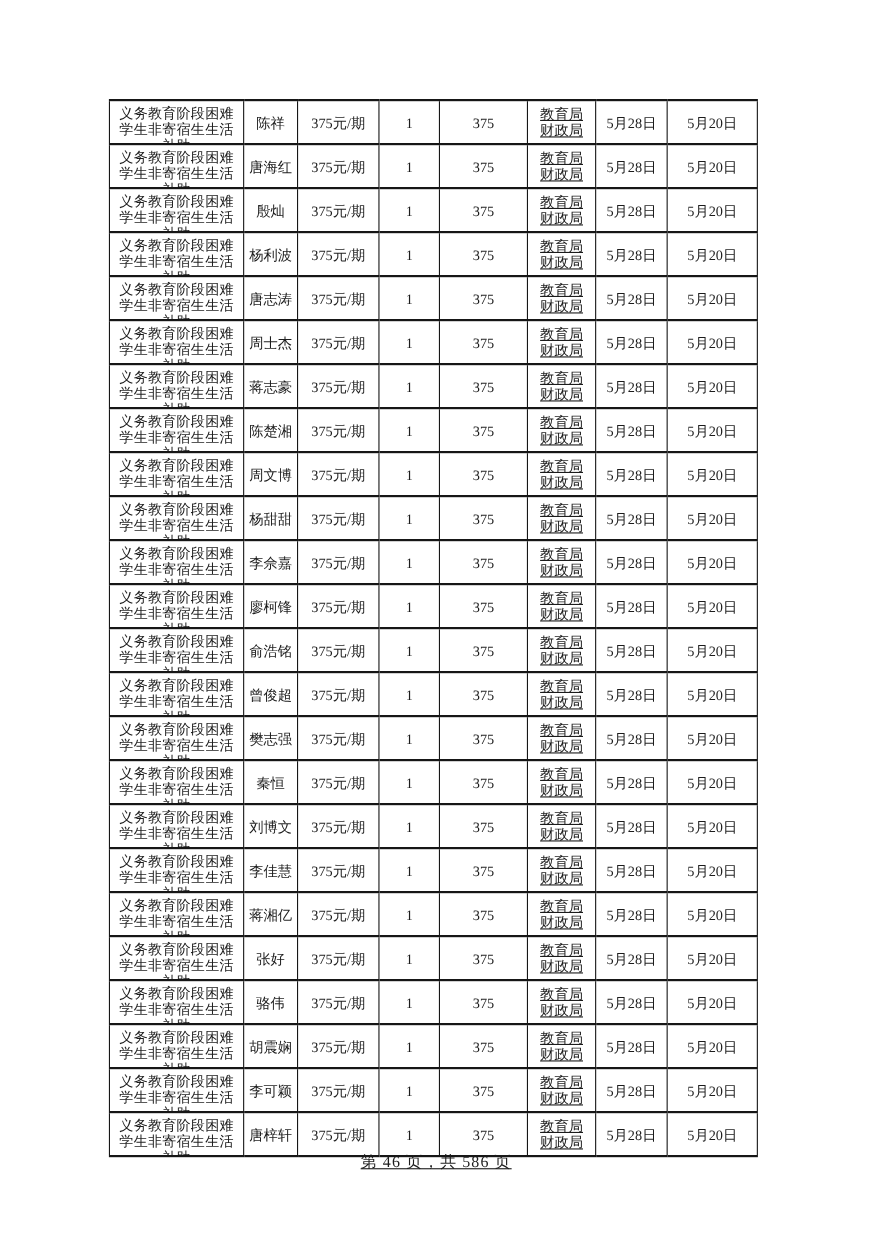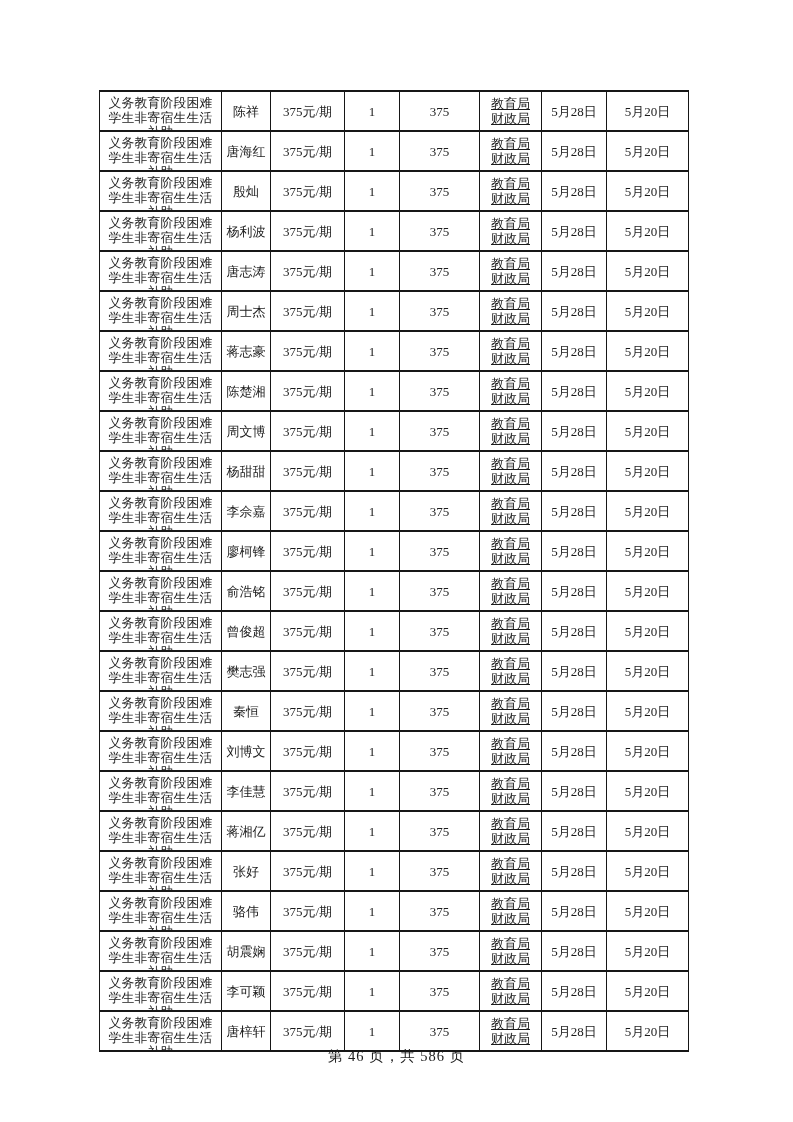--- a/index.html
+++ b/index.html
@@ -46,20 +46,21 @@
   .dept-wrap { display: block; line-height: 15px; }
   .dept-wrap span { display: block; text-decoration: underline; }
   .footer {
     position: absolute;
     top: 1047px;
     left: 0;
     width: 100%;
     text-align: center;
     font-size: 14.5px;
     letter-spacing: 1px;
+    text-decoration: underline;
   }
 </style>
 </head>
 <body>
 
 <div class="page">
 
   <table class="grid">
     <colgroup>
       <col style="width:122px">

